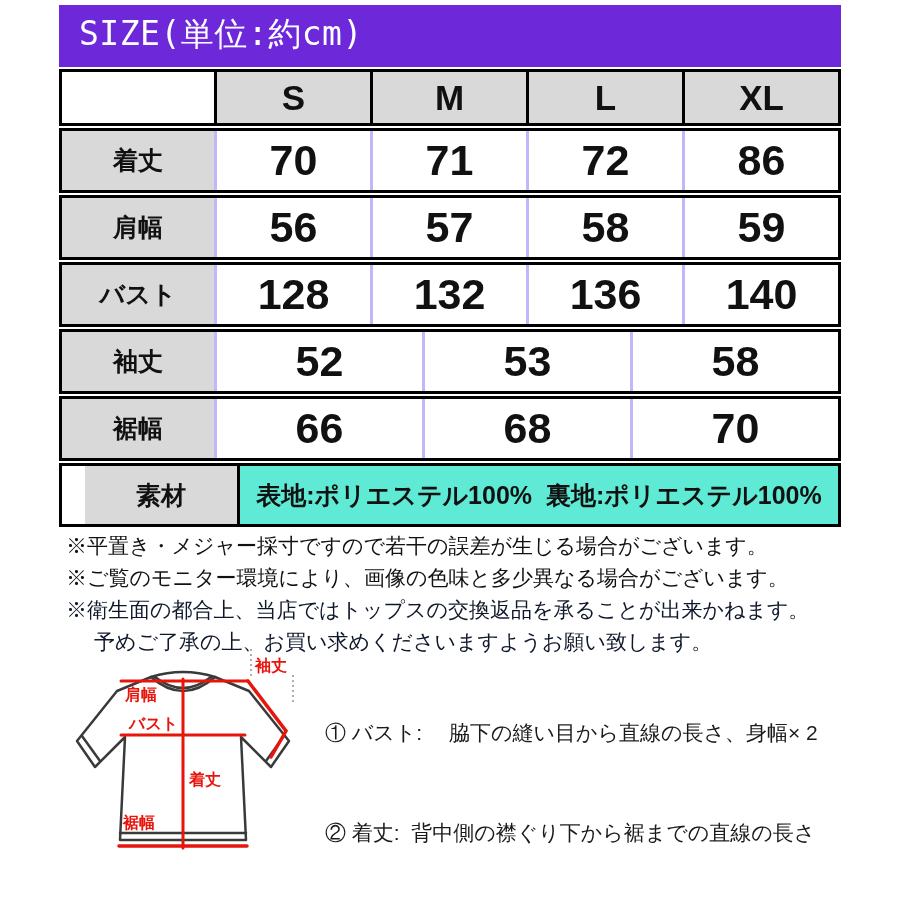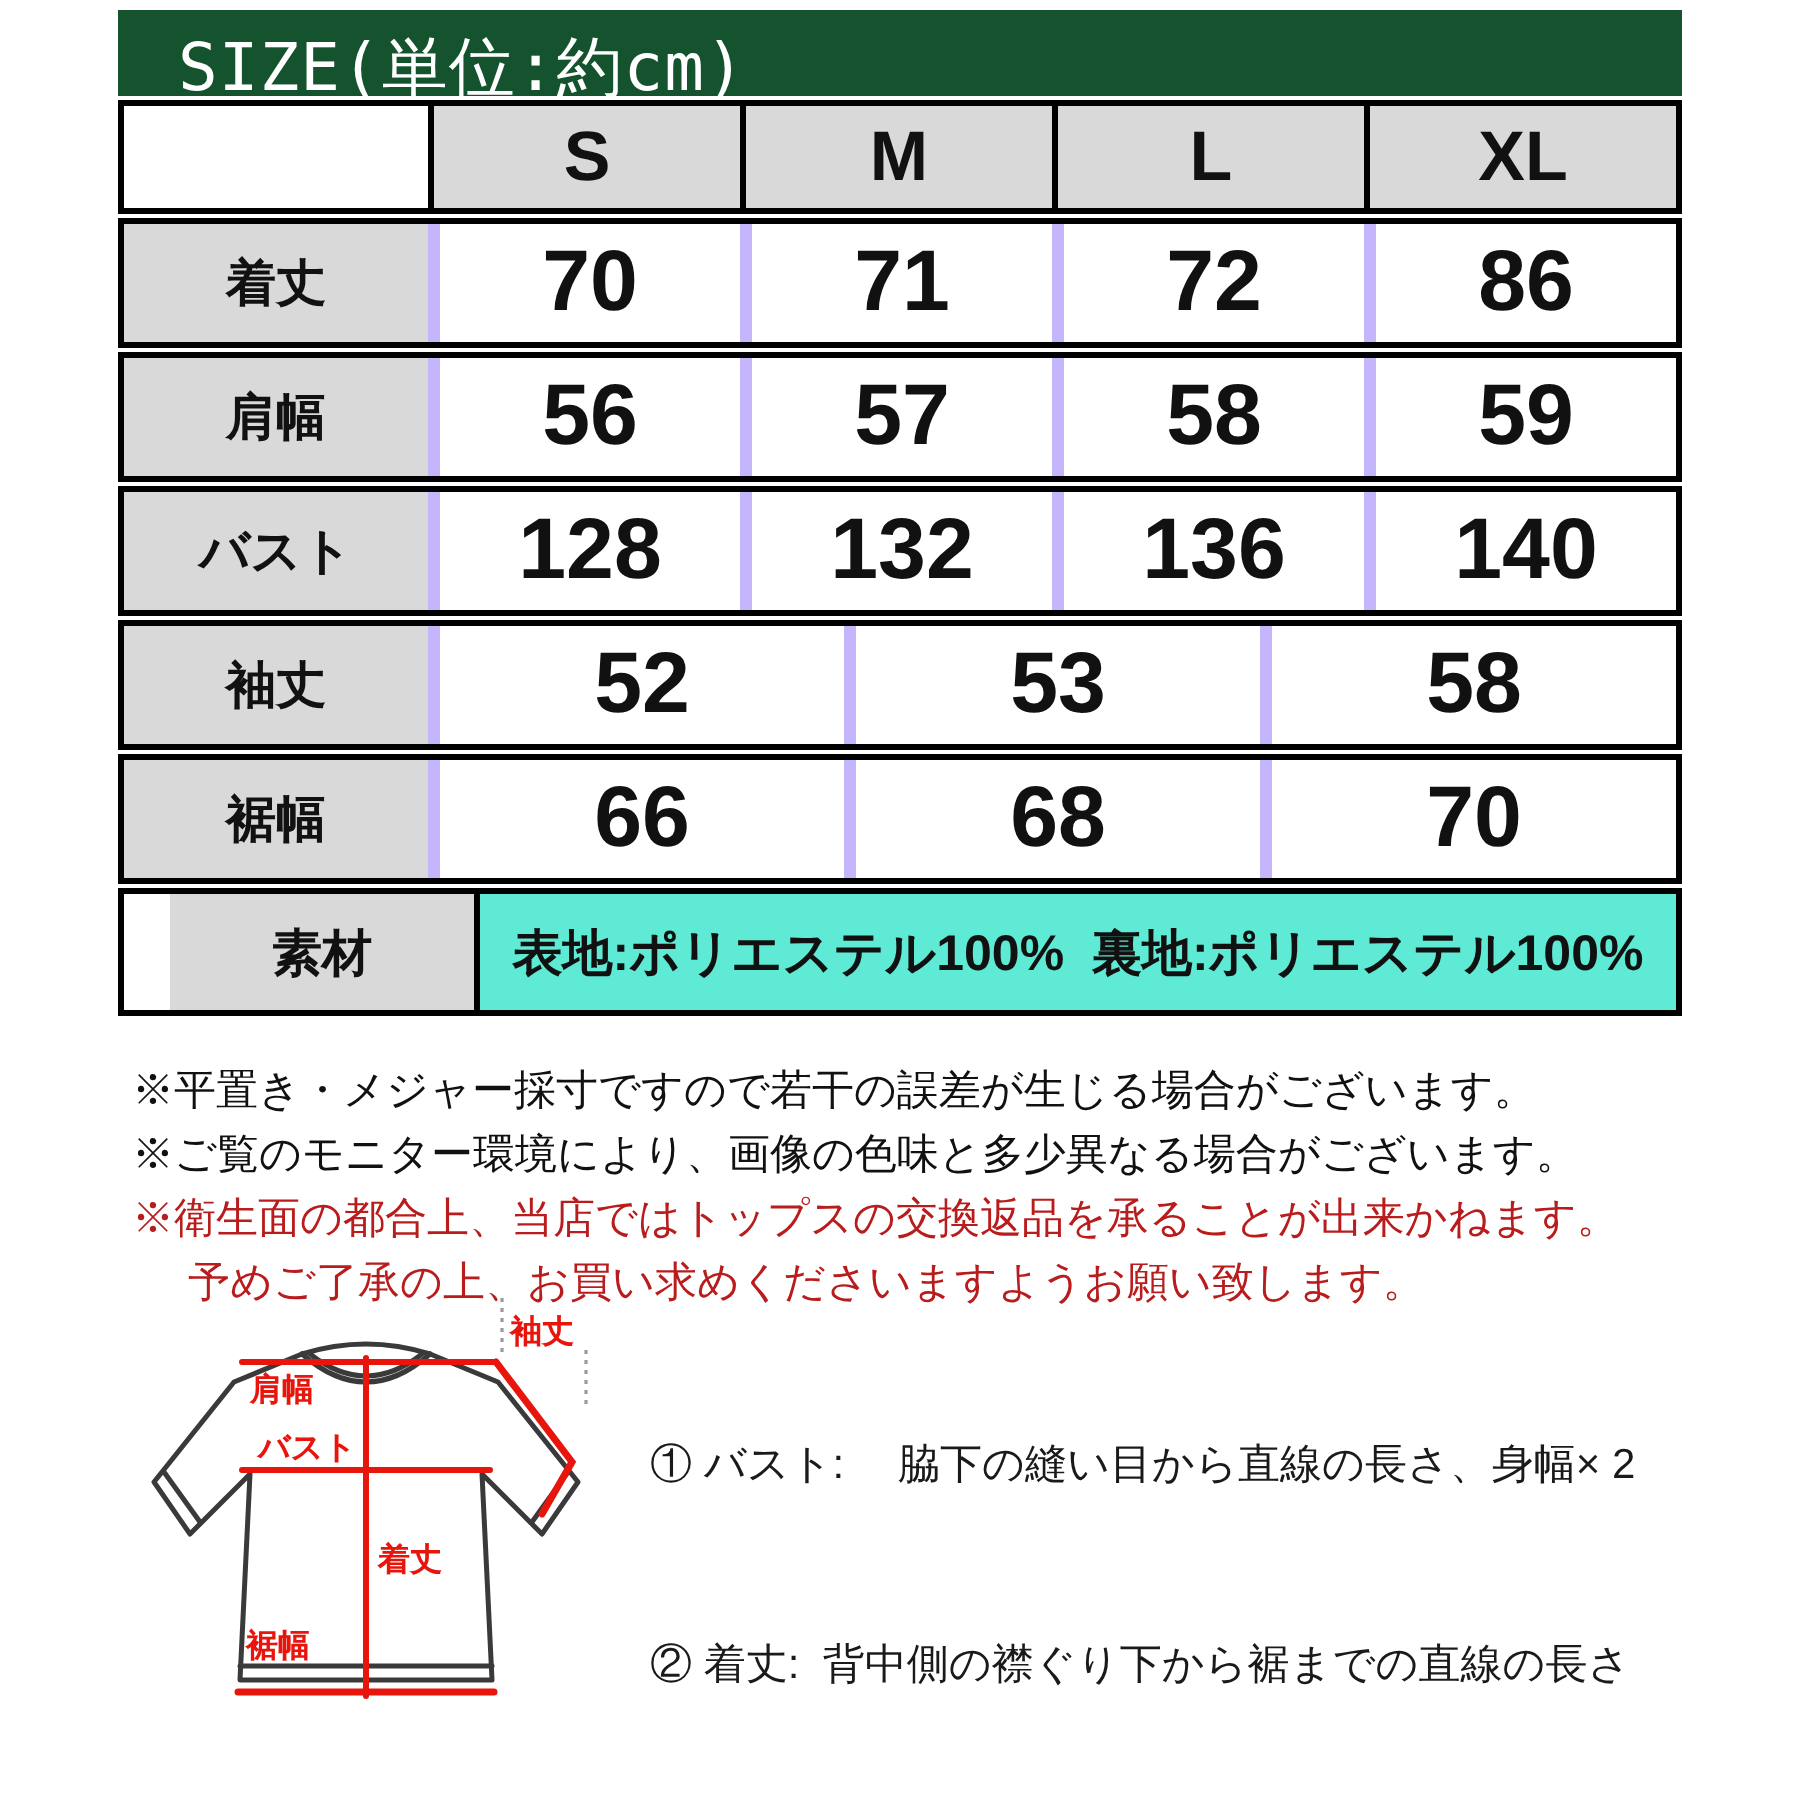--- a/index.html
+++ b/index.html
@@ -4,47 +4,47 @@
 <style>
   html,body { margin:0; padding:0; background:#fff; }
   .page {
     position:relative; width:900px; height:900px; background:#ffffff;
     font-family:"Liberation Sans", sans-serif; color:#111; overflow:hidden;
   }
 
   
   .table-wrap { position:absolute; left:59px; top:5px; width:782px; }
   .title-bar {
-    box-sizing:border-box; height:43px; background:#14532d; color:#fff;
+    box-sizing:border-box; height:62px; background:#6d28d9; color:#fff;
     font-family:"DejaVu Sans Mono", monospace; font-size:33px; font-weight:500;
-    line-height:57px; padding-left:30px; letter-spacing:0.5px;
+    line-height:57px; padding-left:20px; letter-spacing:0.5px;
   }
   .trow {
     display:flex; box-sizing:border-box; border:3px solid #000;
     margin-top:2px; background:#fff; height:65px;
   }
   .trow.header-row { height:57px; }
   .trow.material-row { height:64px;padding-left:23px; }
   .cell {
     display:flex; align-items:center; justify-content:center;
     box-sizing:border-box; overflow:hidden;
   }
   .cell.corner { width:152px; background:#fff; }
   .cell.head   { flex:1; background:#d9d9d9; border-left:3px solid #000;
                  font-size:35px; font-weight:600; }
   .cell.rlabel { width:152px; background:#d9d9d9; font-size:25px; font-weight:600; }
-  .cell.val    { flex:1; background:#fff; border-left:6px solid #c4b5fd;
+  .cell.val    { flex:1; background:#fff; border-left:3px solid #c4b5fd;
                  font-size:43px; font-weight:600; }
   .cell.material-val { flex:1; background:#5eead4; border-left:3px solid #000;
                  font-size:25px; font-weight:700; white-space:pre; }
 
   
   .notes { position:absolute; left:66px; top:530px; font-size:21px;
            font-weight:400; line-height:32px; color:#111; }
-  .note.red { color:#b91c1c; }
+  .note.red { color:#0f172a; }
   .note.indent { padding-left:28px; }
 
   
   .bottom { position:absolute; left:55px; top:643px; display:flex; }
   .diagram { width:270px; height:240px; flex:0 0 auto; }
   .legend { padding-top:6px; font-size:21px; line-height:33.4px;
             color:#1a1a1a; white-space:pre; }
 </style>
 </head>
 <body>

